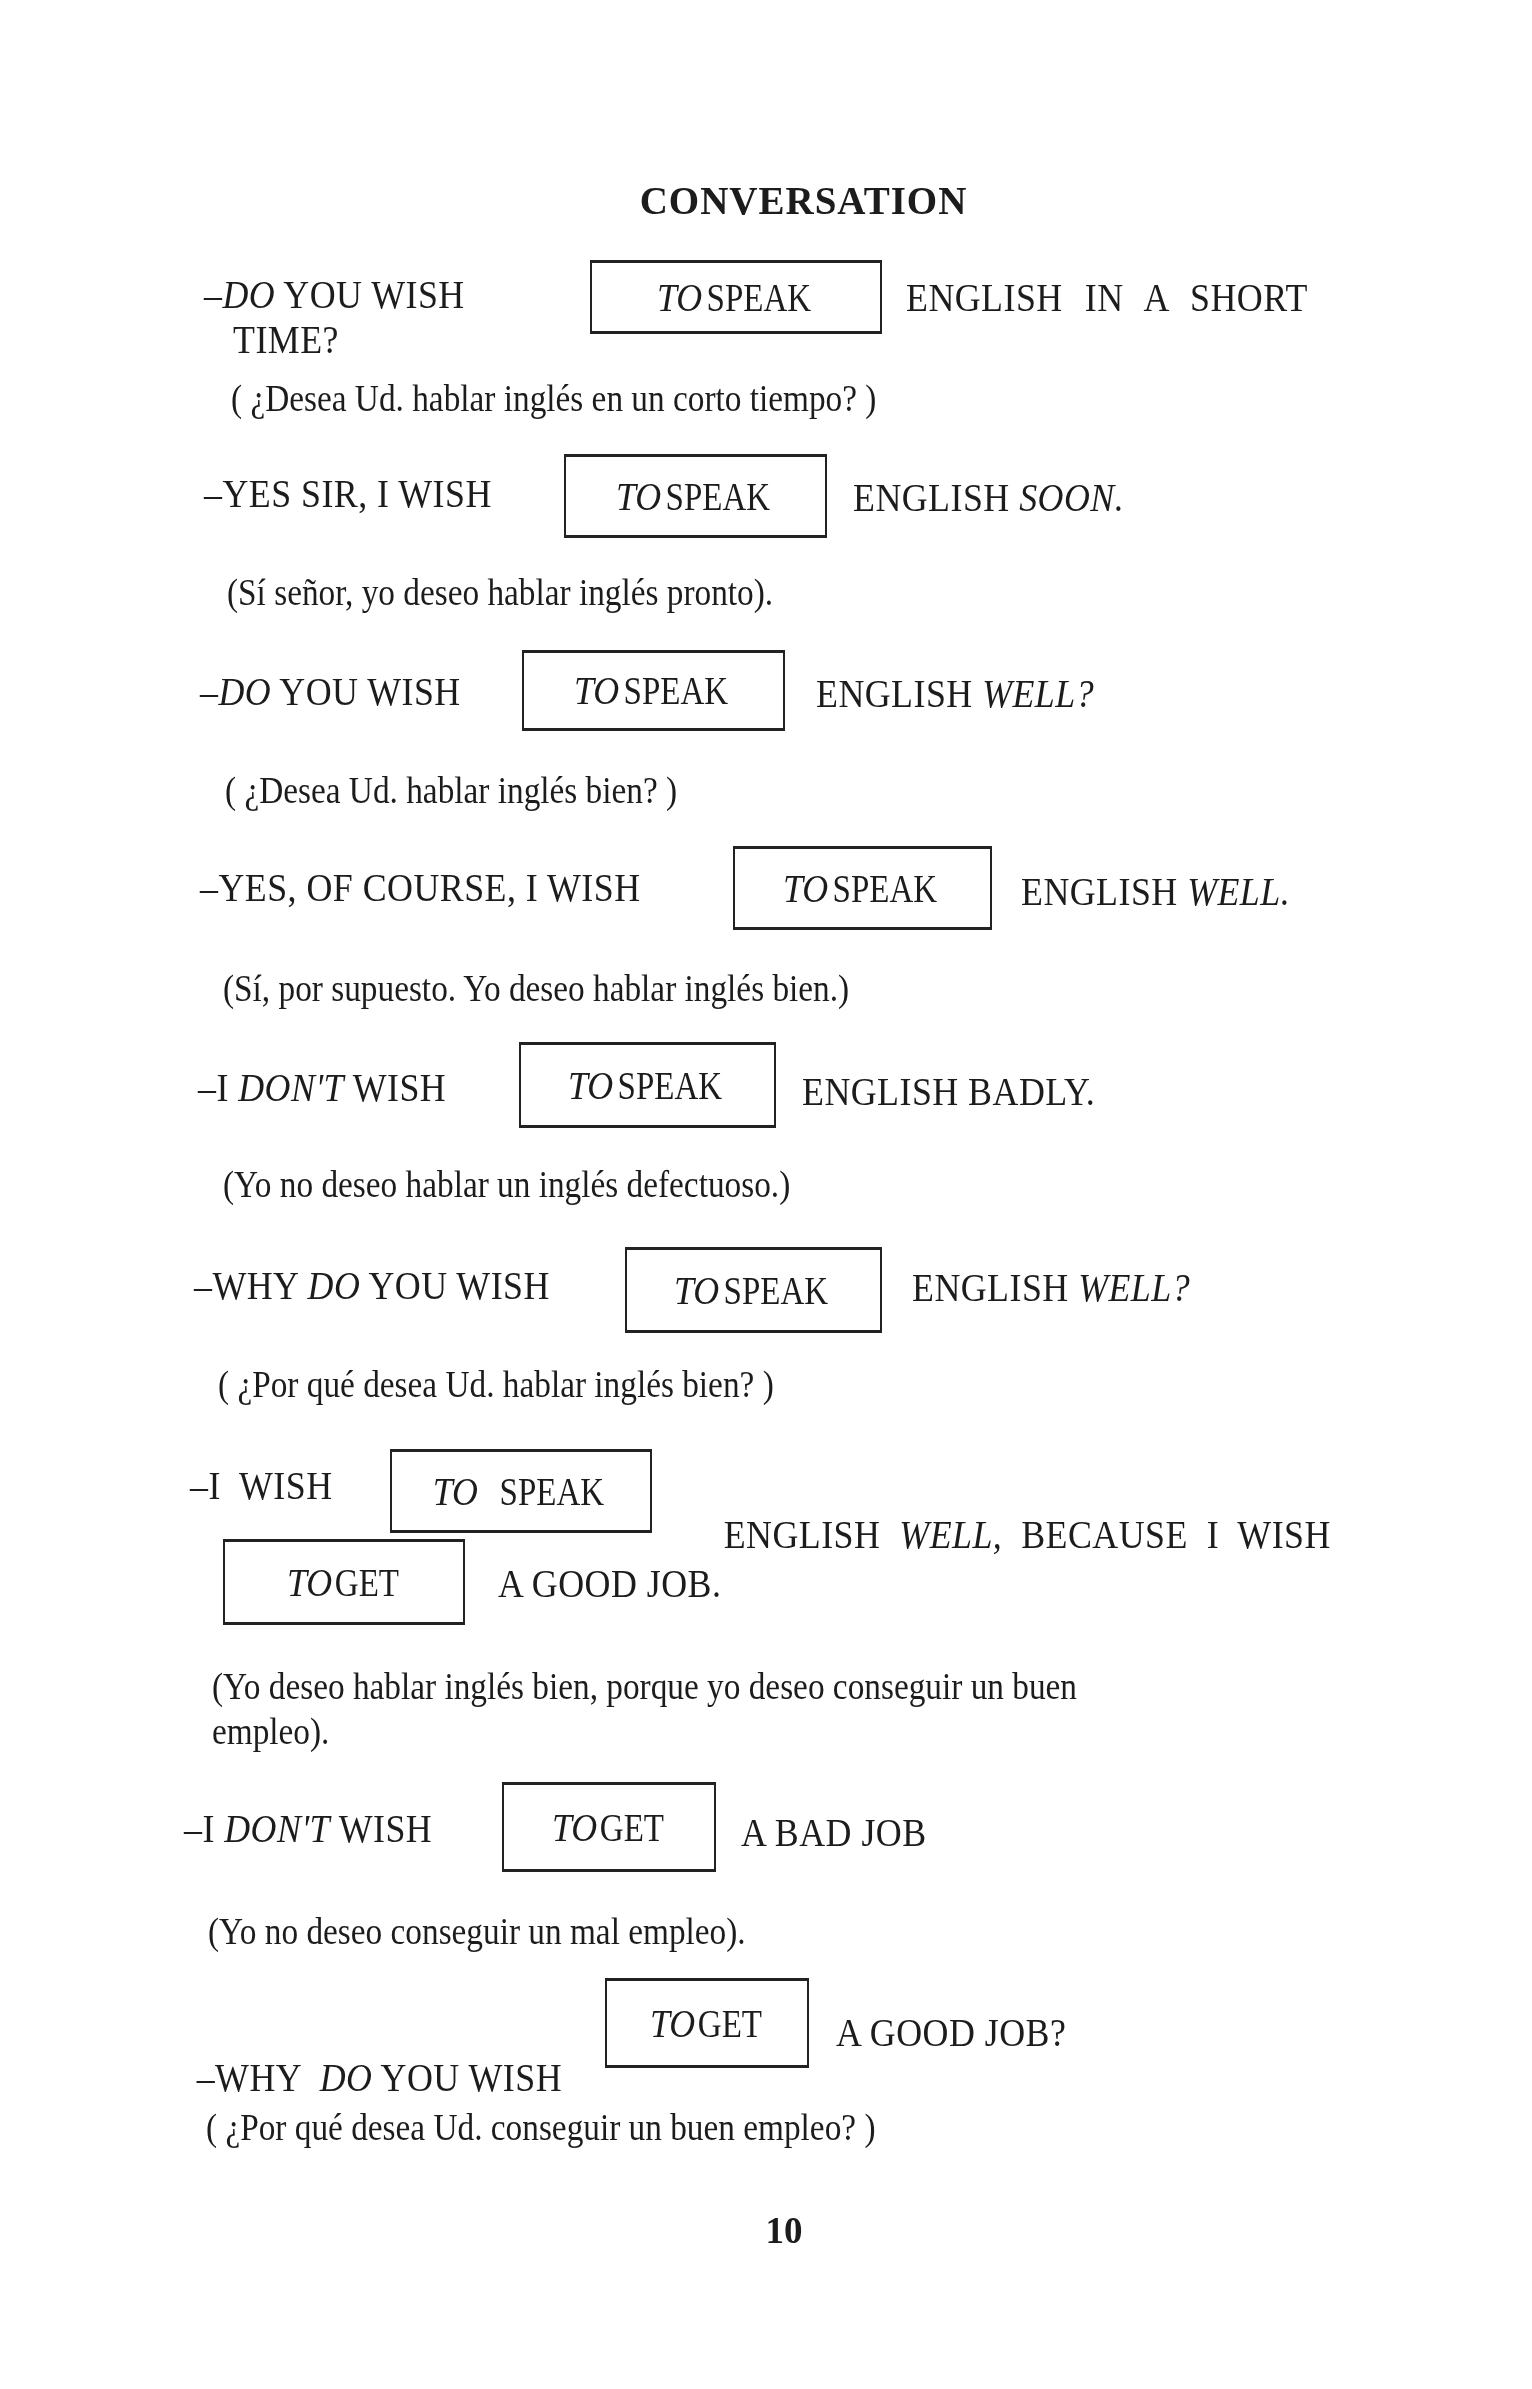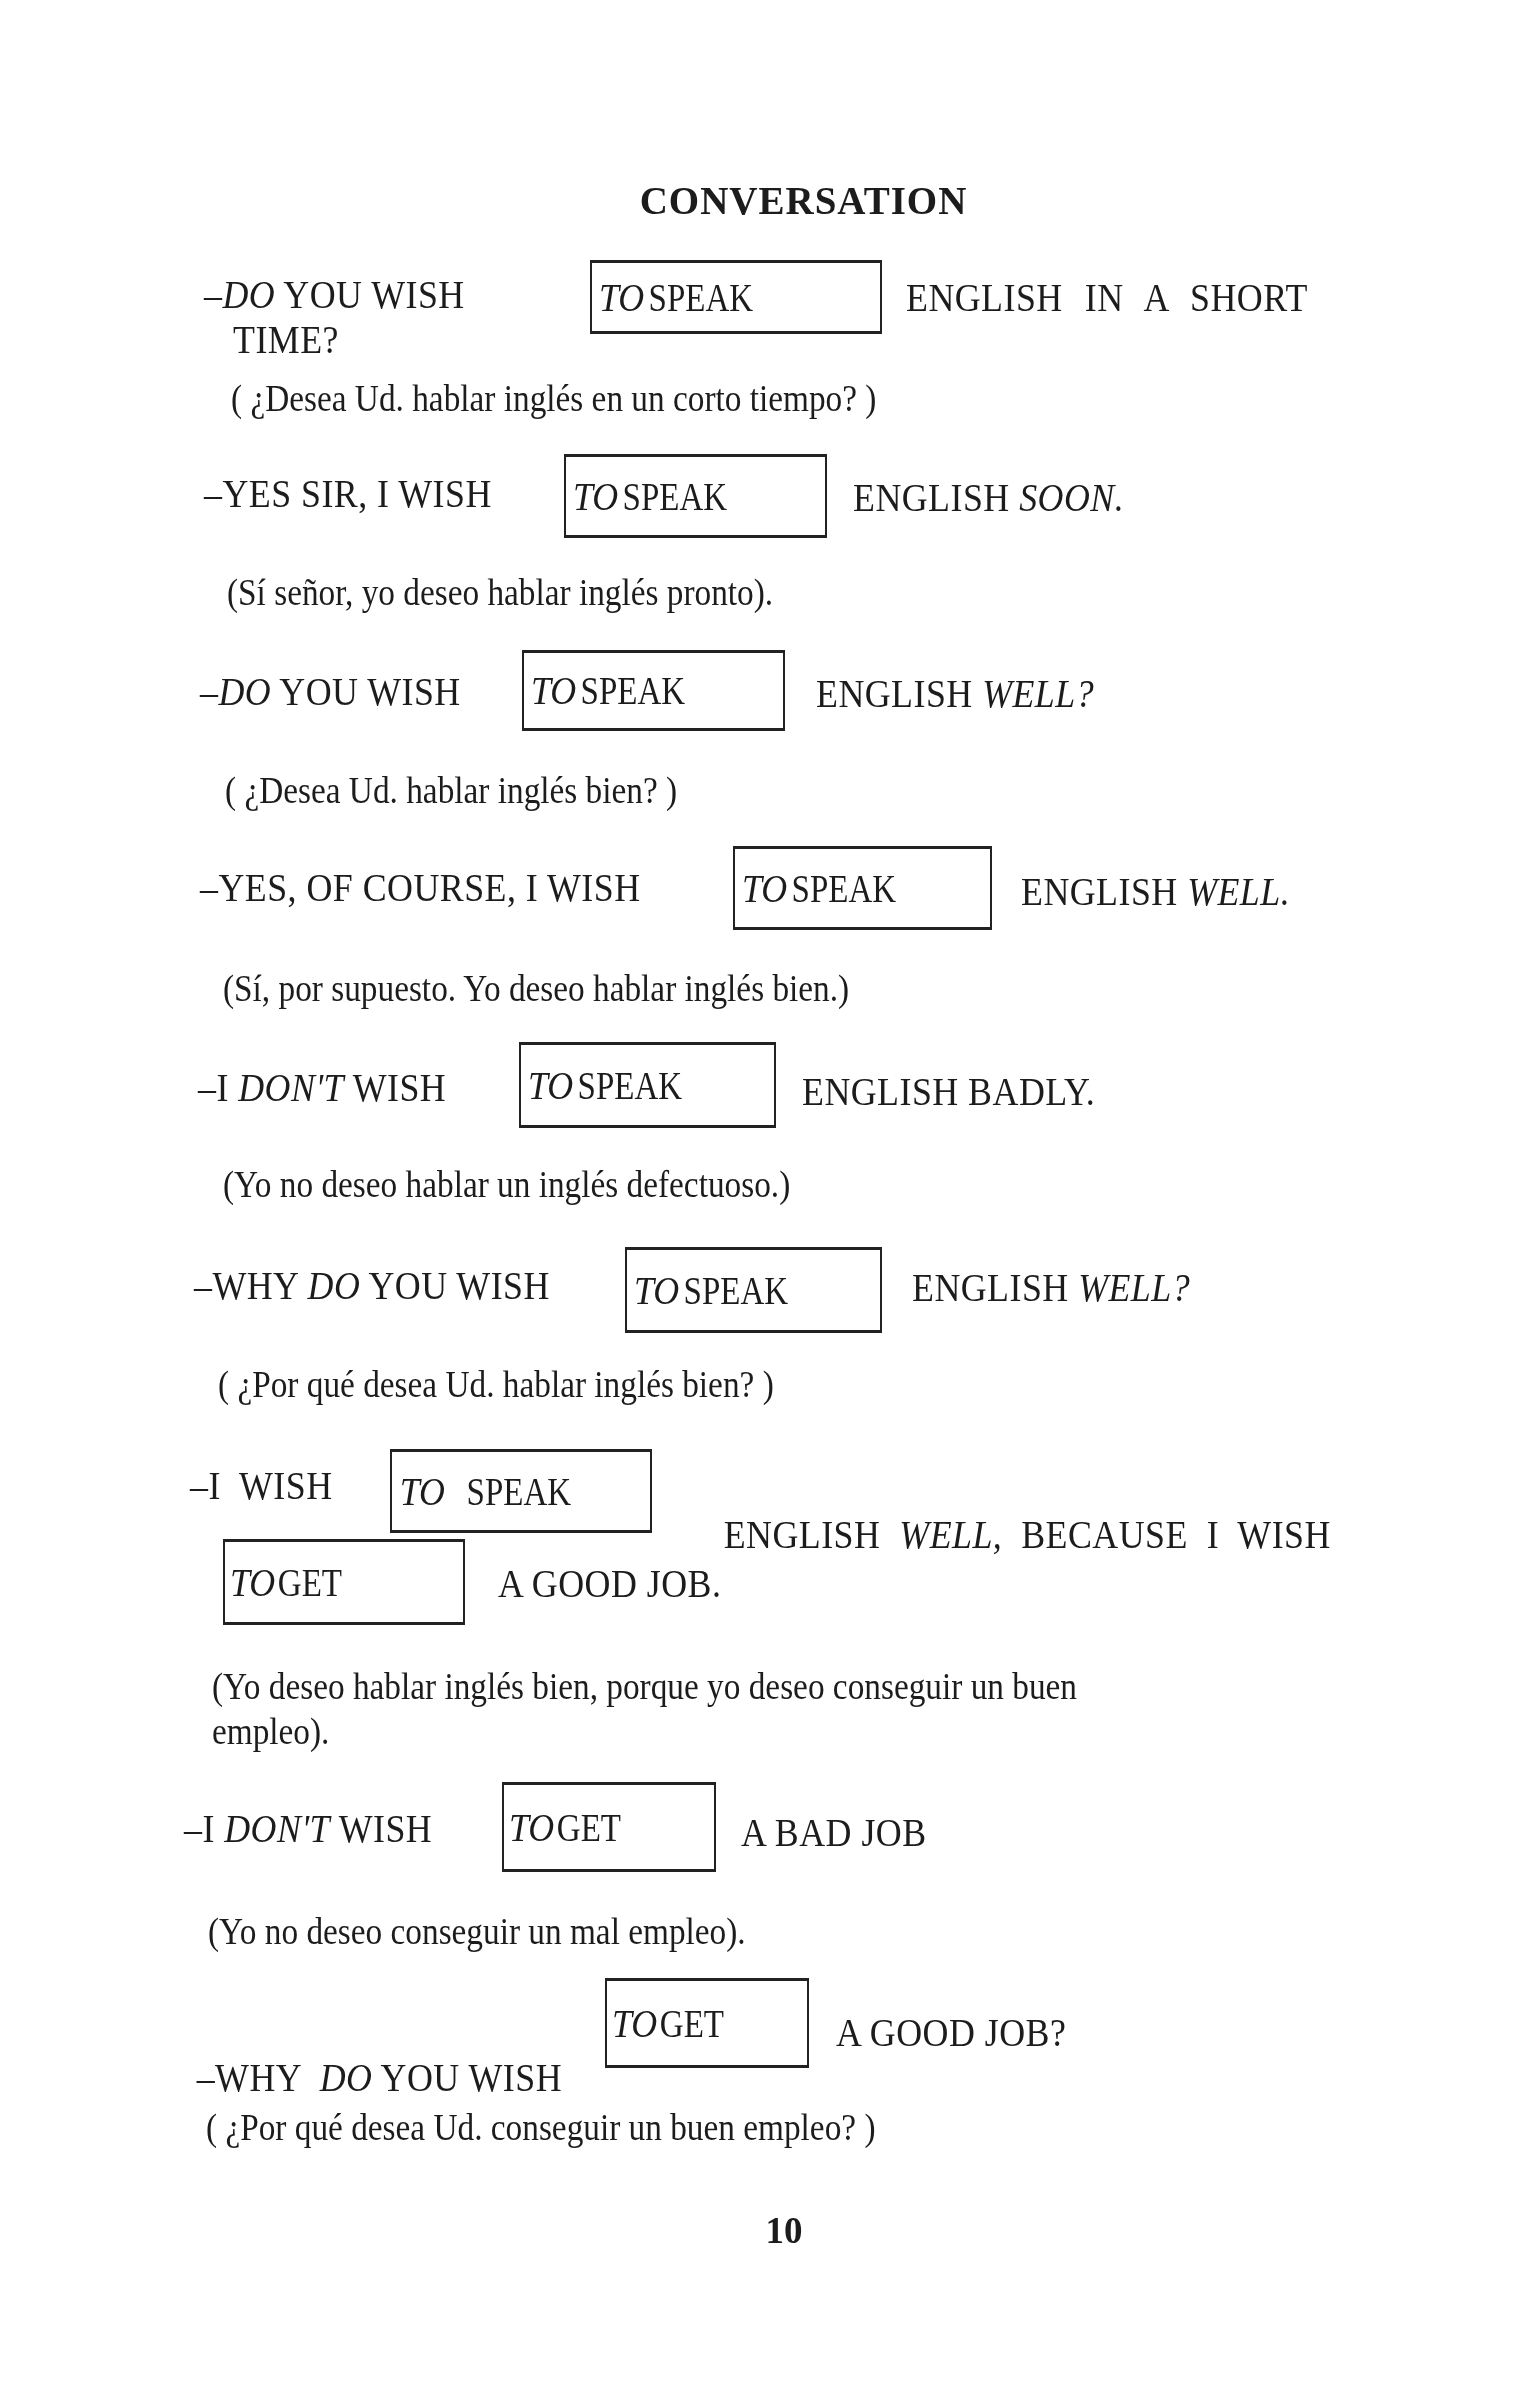--- a/index.html
+++ b/index.html
@@ -11,21 +11,21 @@
     .abs { position: absolute; white-space: nowrap; }
     .title {
       left: 0; width: 1607px; text-align: center; top: 178px;
       font-size: 39px; font-weight: bold; letter-spacing: 1px;
     }
     .en { font-size: 39px; line-height: 47px; letter-spacing: 0.5px; transform: scaleX(0.92); transform-origin: left center; }
     .es { font-size: 37px; line-height: 45px; transform: scaleX(0.9); transform-origin: left center; }
     .it { font-style: italic; }
     .box {
       position: absolute; border: 2.9px solid #222; border-top-width: 3.9px; border-bottom-width: 3.9px;
-      box-sizing: border-box; display: flex; align-items: center; justify-content: flex-start;
+      box-sizing: border-box; display: flex; align-items: center; justify-content: center;
       font-size: 39px;
     }
     .box span { transform: scaleX(0.92); display: inline-block; }
     .pnum { left: 0; width: 1568px; text-align: center; top: 2209px; font-size: 37px; font-weight: bold; }
   </style>
 </head>
 <body>
 
 <div>
 

